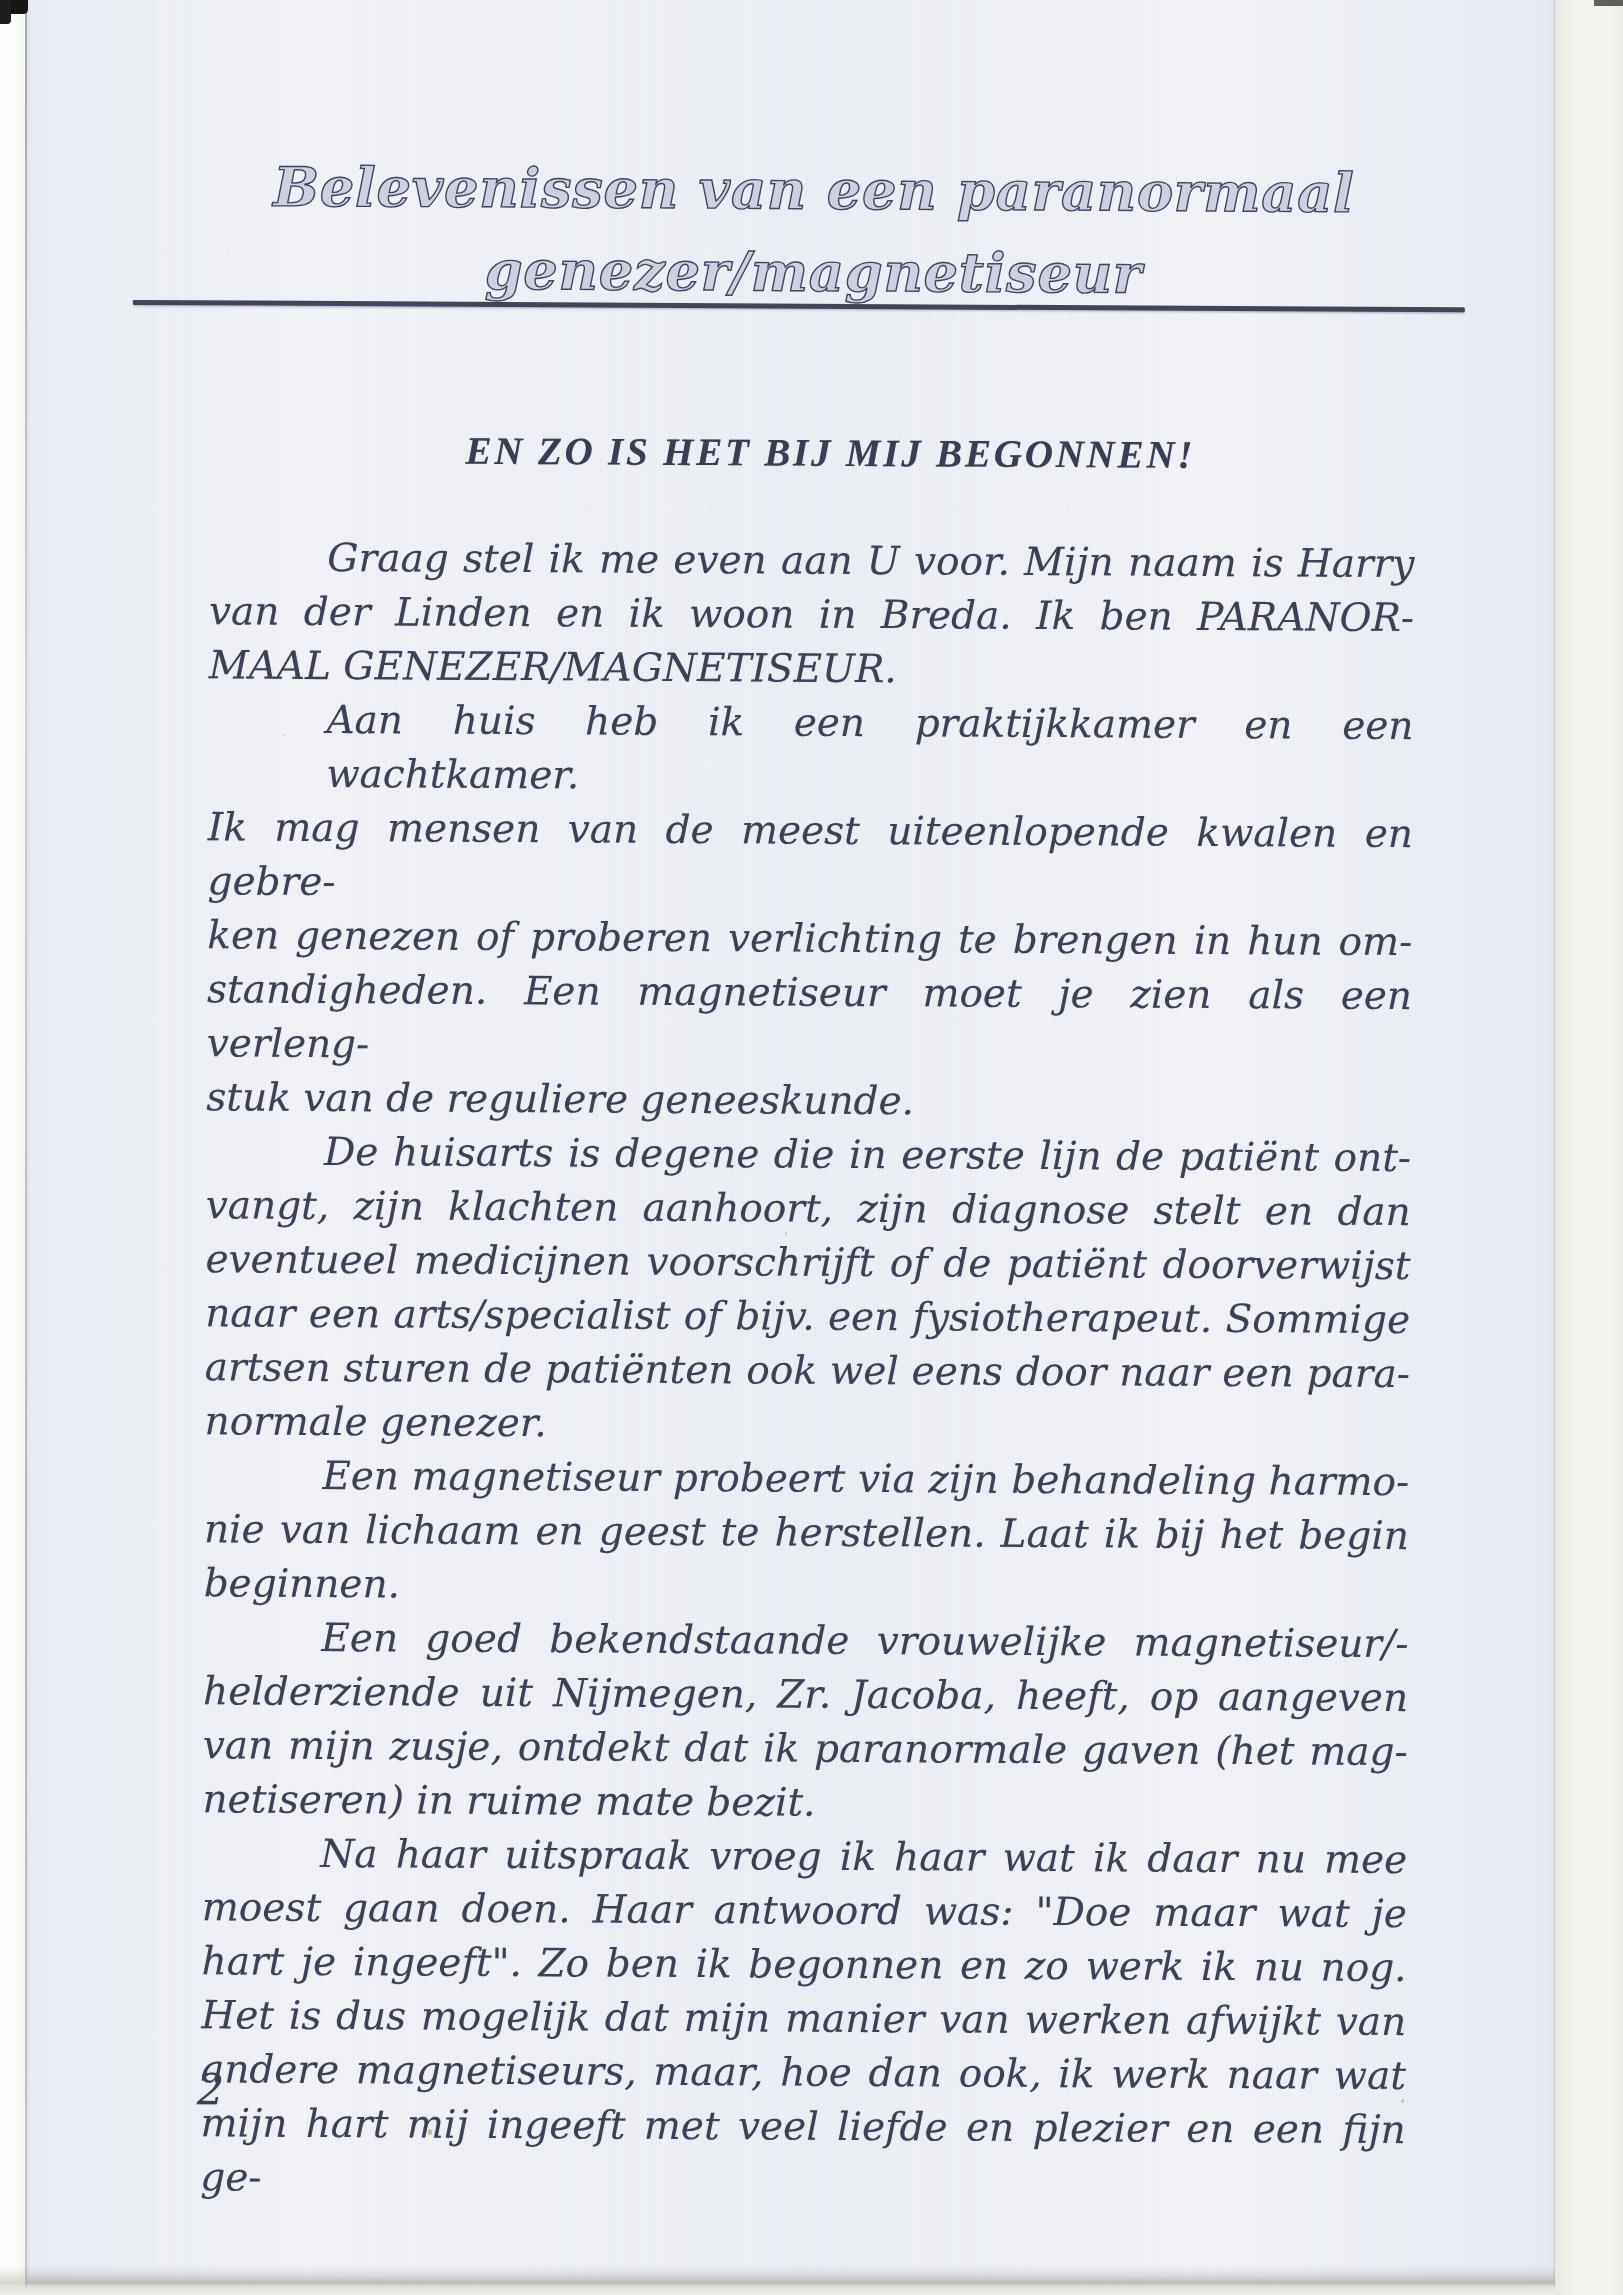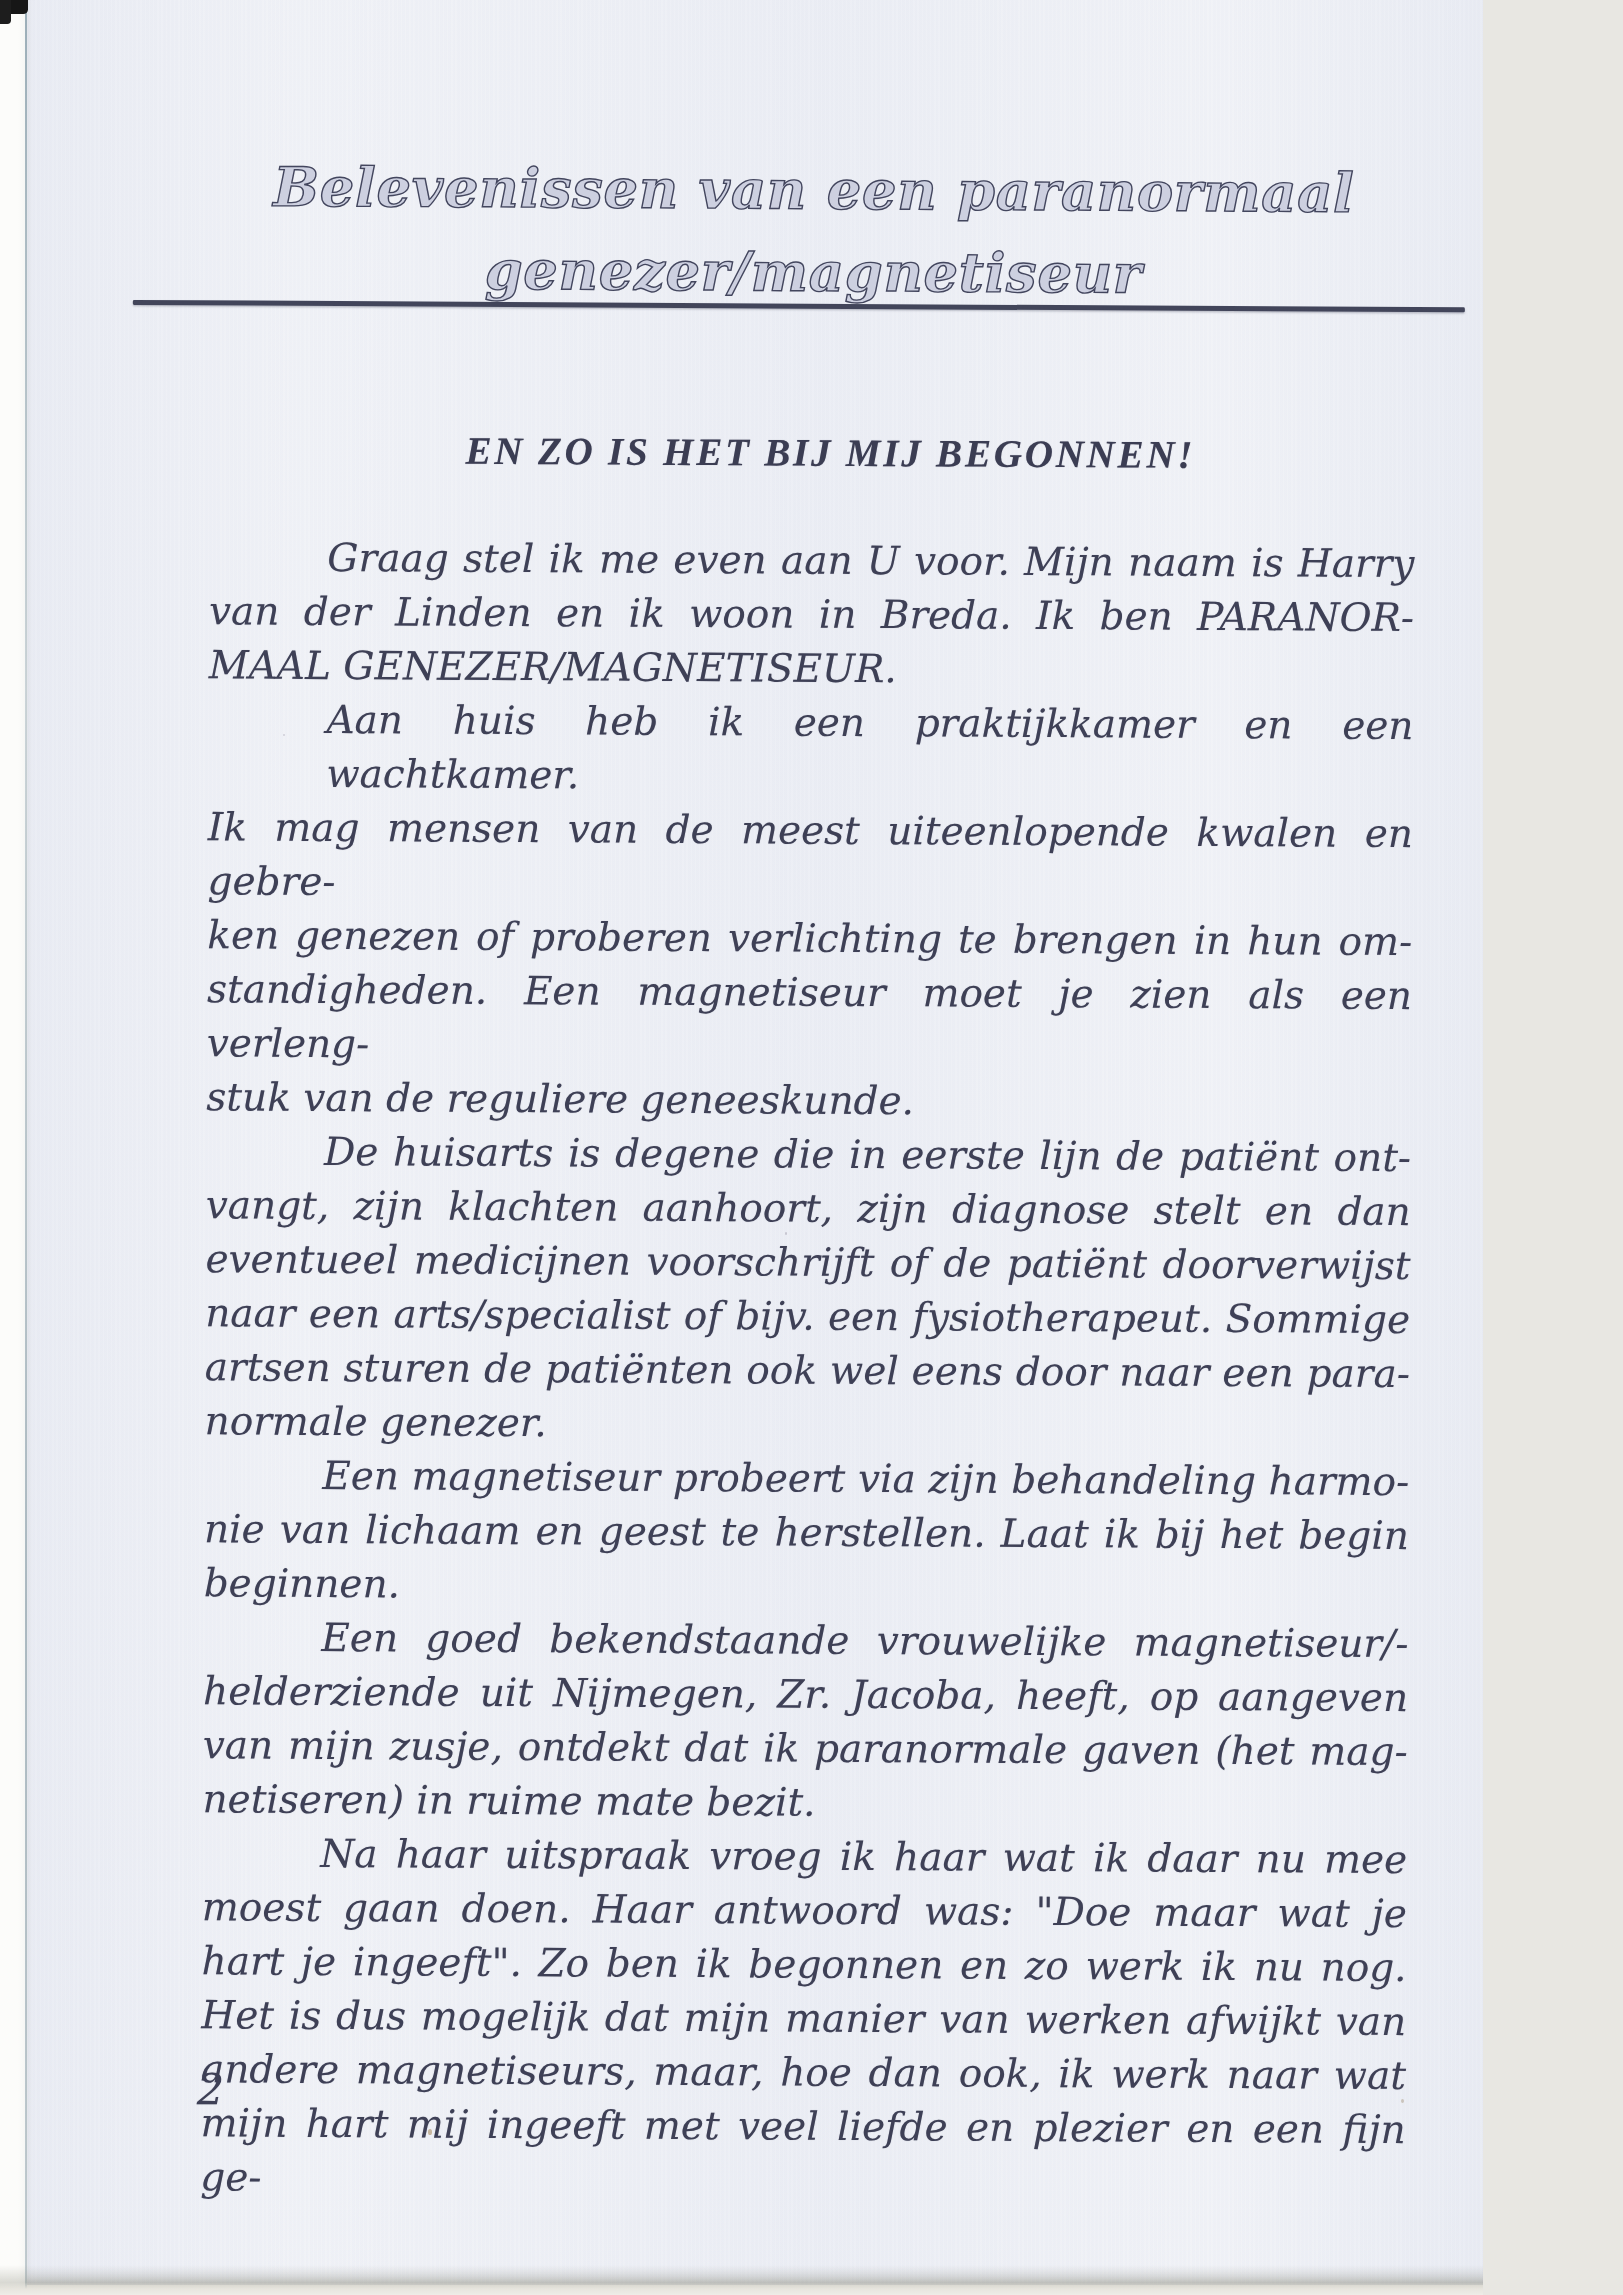--- a/index.html
+++ b/index.html
@@ -1,18 +1,18 @@
 <!DOCTYPE html>
 <html style="font-size:7.4px"><head>
 <meta charset="utf-8">
 <style>
   html,body{margin:0;padding:0;background:#e8e7e2;}
   #stage{
     position:relative;
-    width:1483px;height:2295px;
+    width:1623px;height:2295px;
     background:#f2f1ec;
     overflow:hidden;
     font-family:"DejaVu Serif", serif;
   }
   
   .left-strip{
     position:absolute;left:0;top:0;width:26px;height:100%;
     background:linear-gradient(90deg,#fcfcfa 0 70%,#f5f6f4);
   }
   .left-edge-line{

